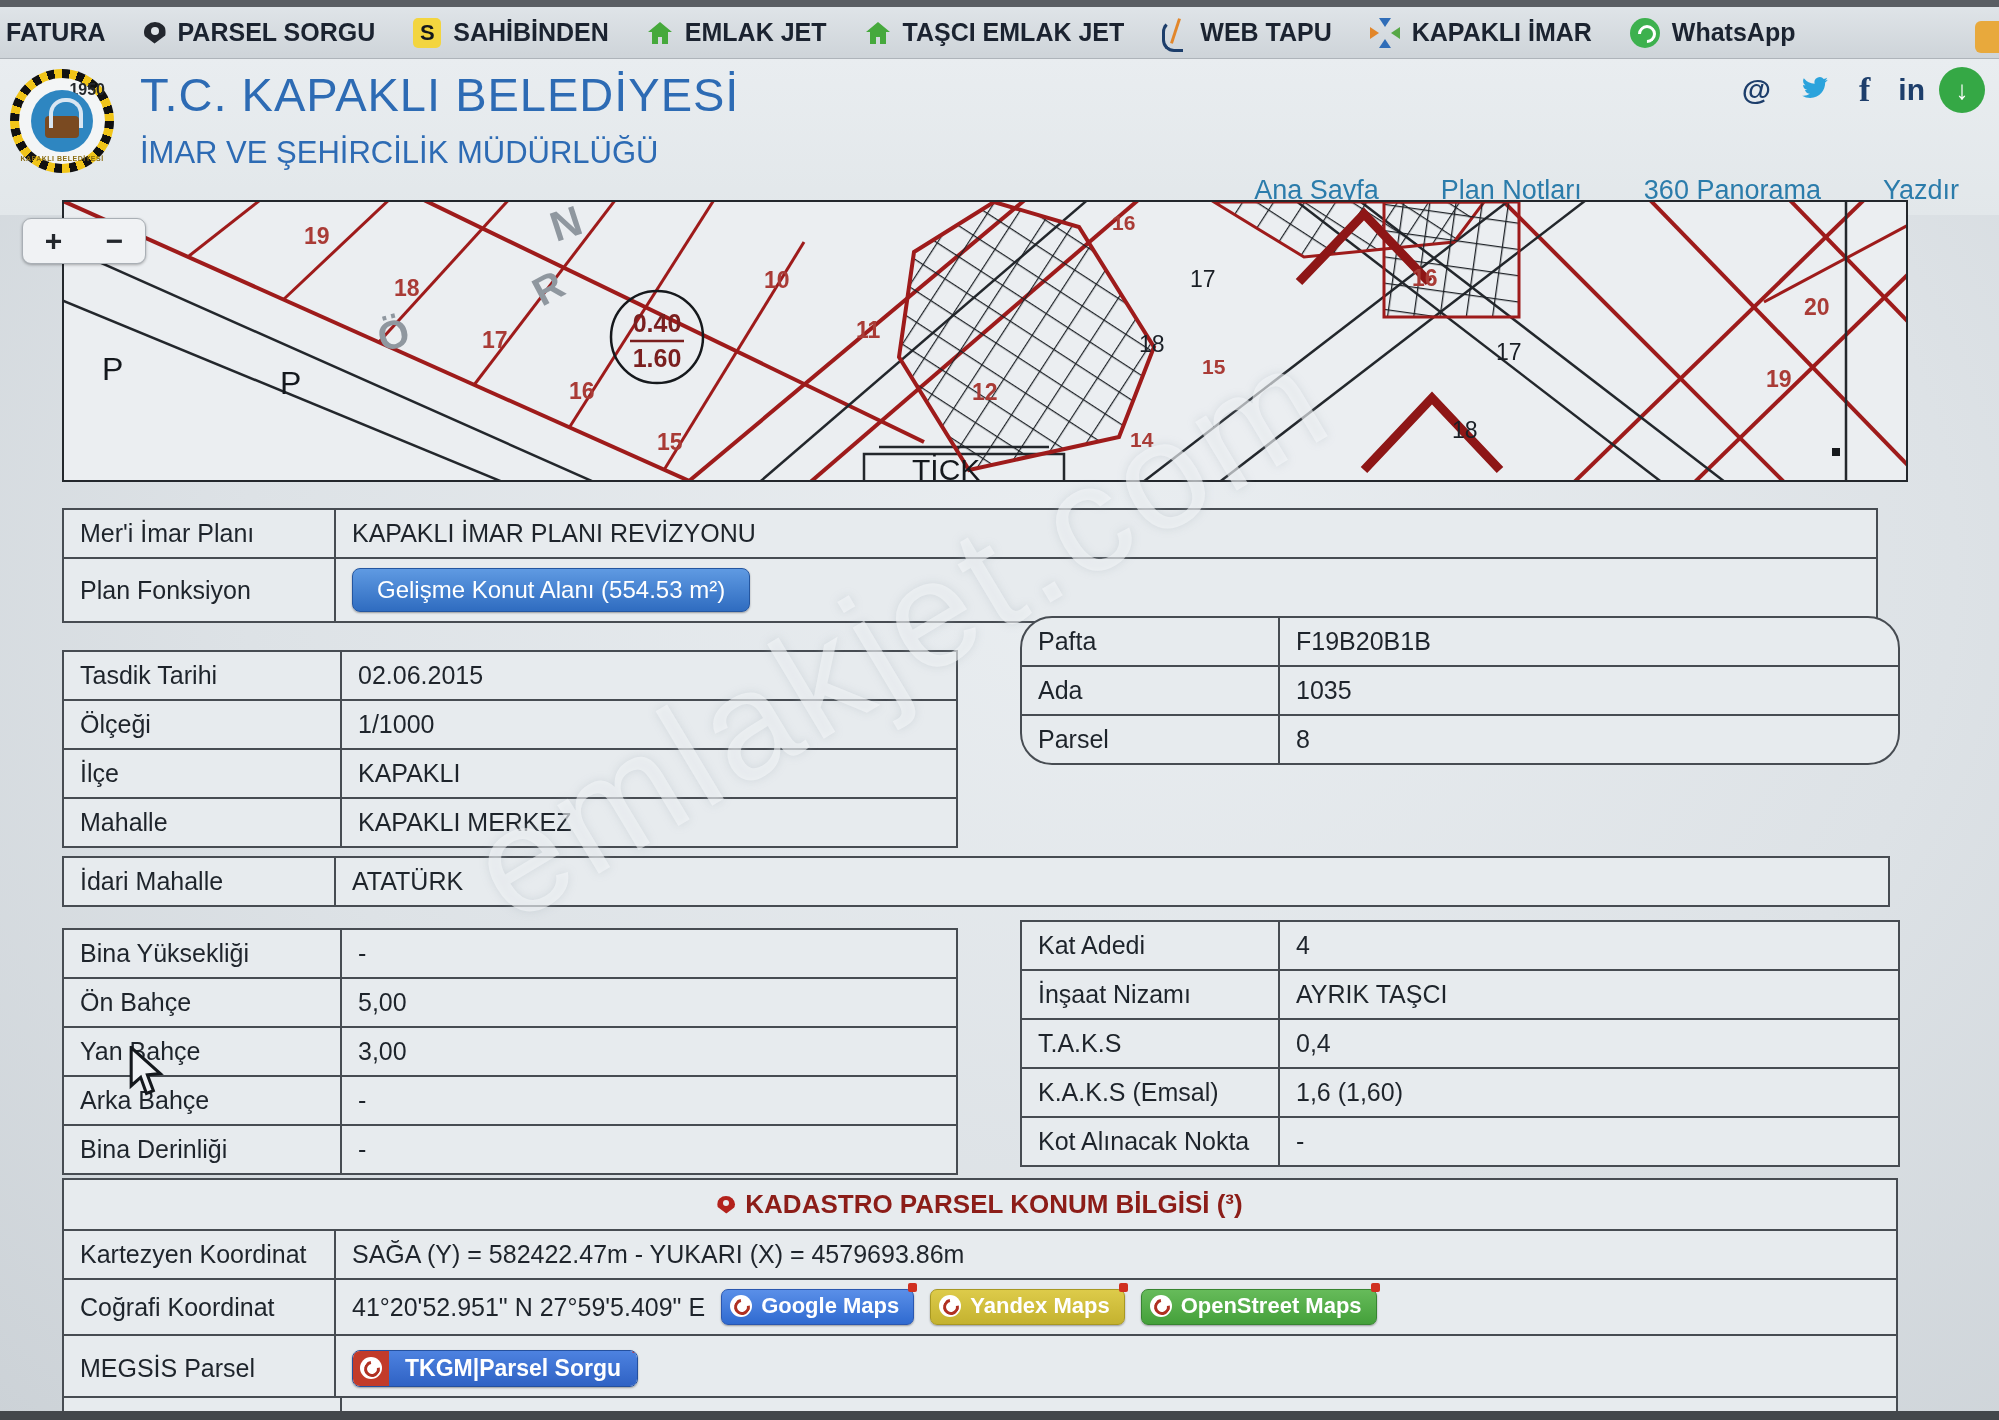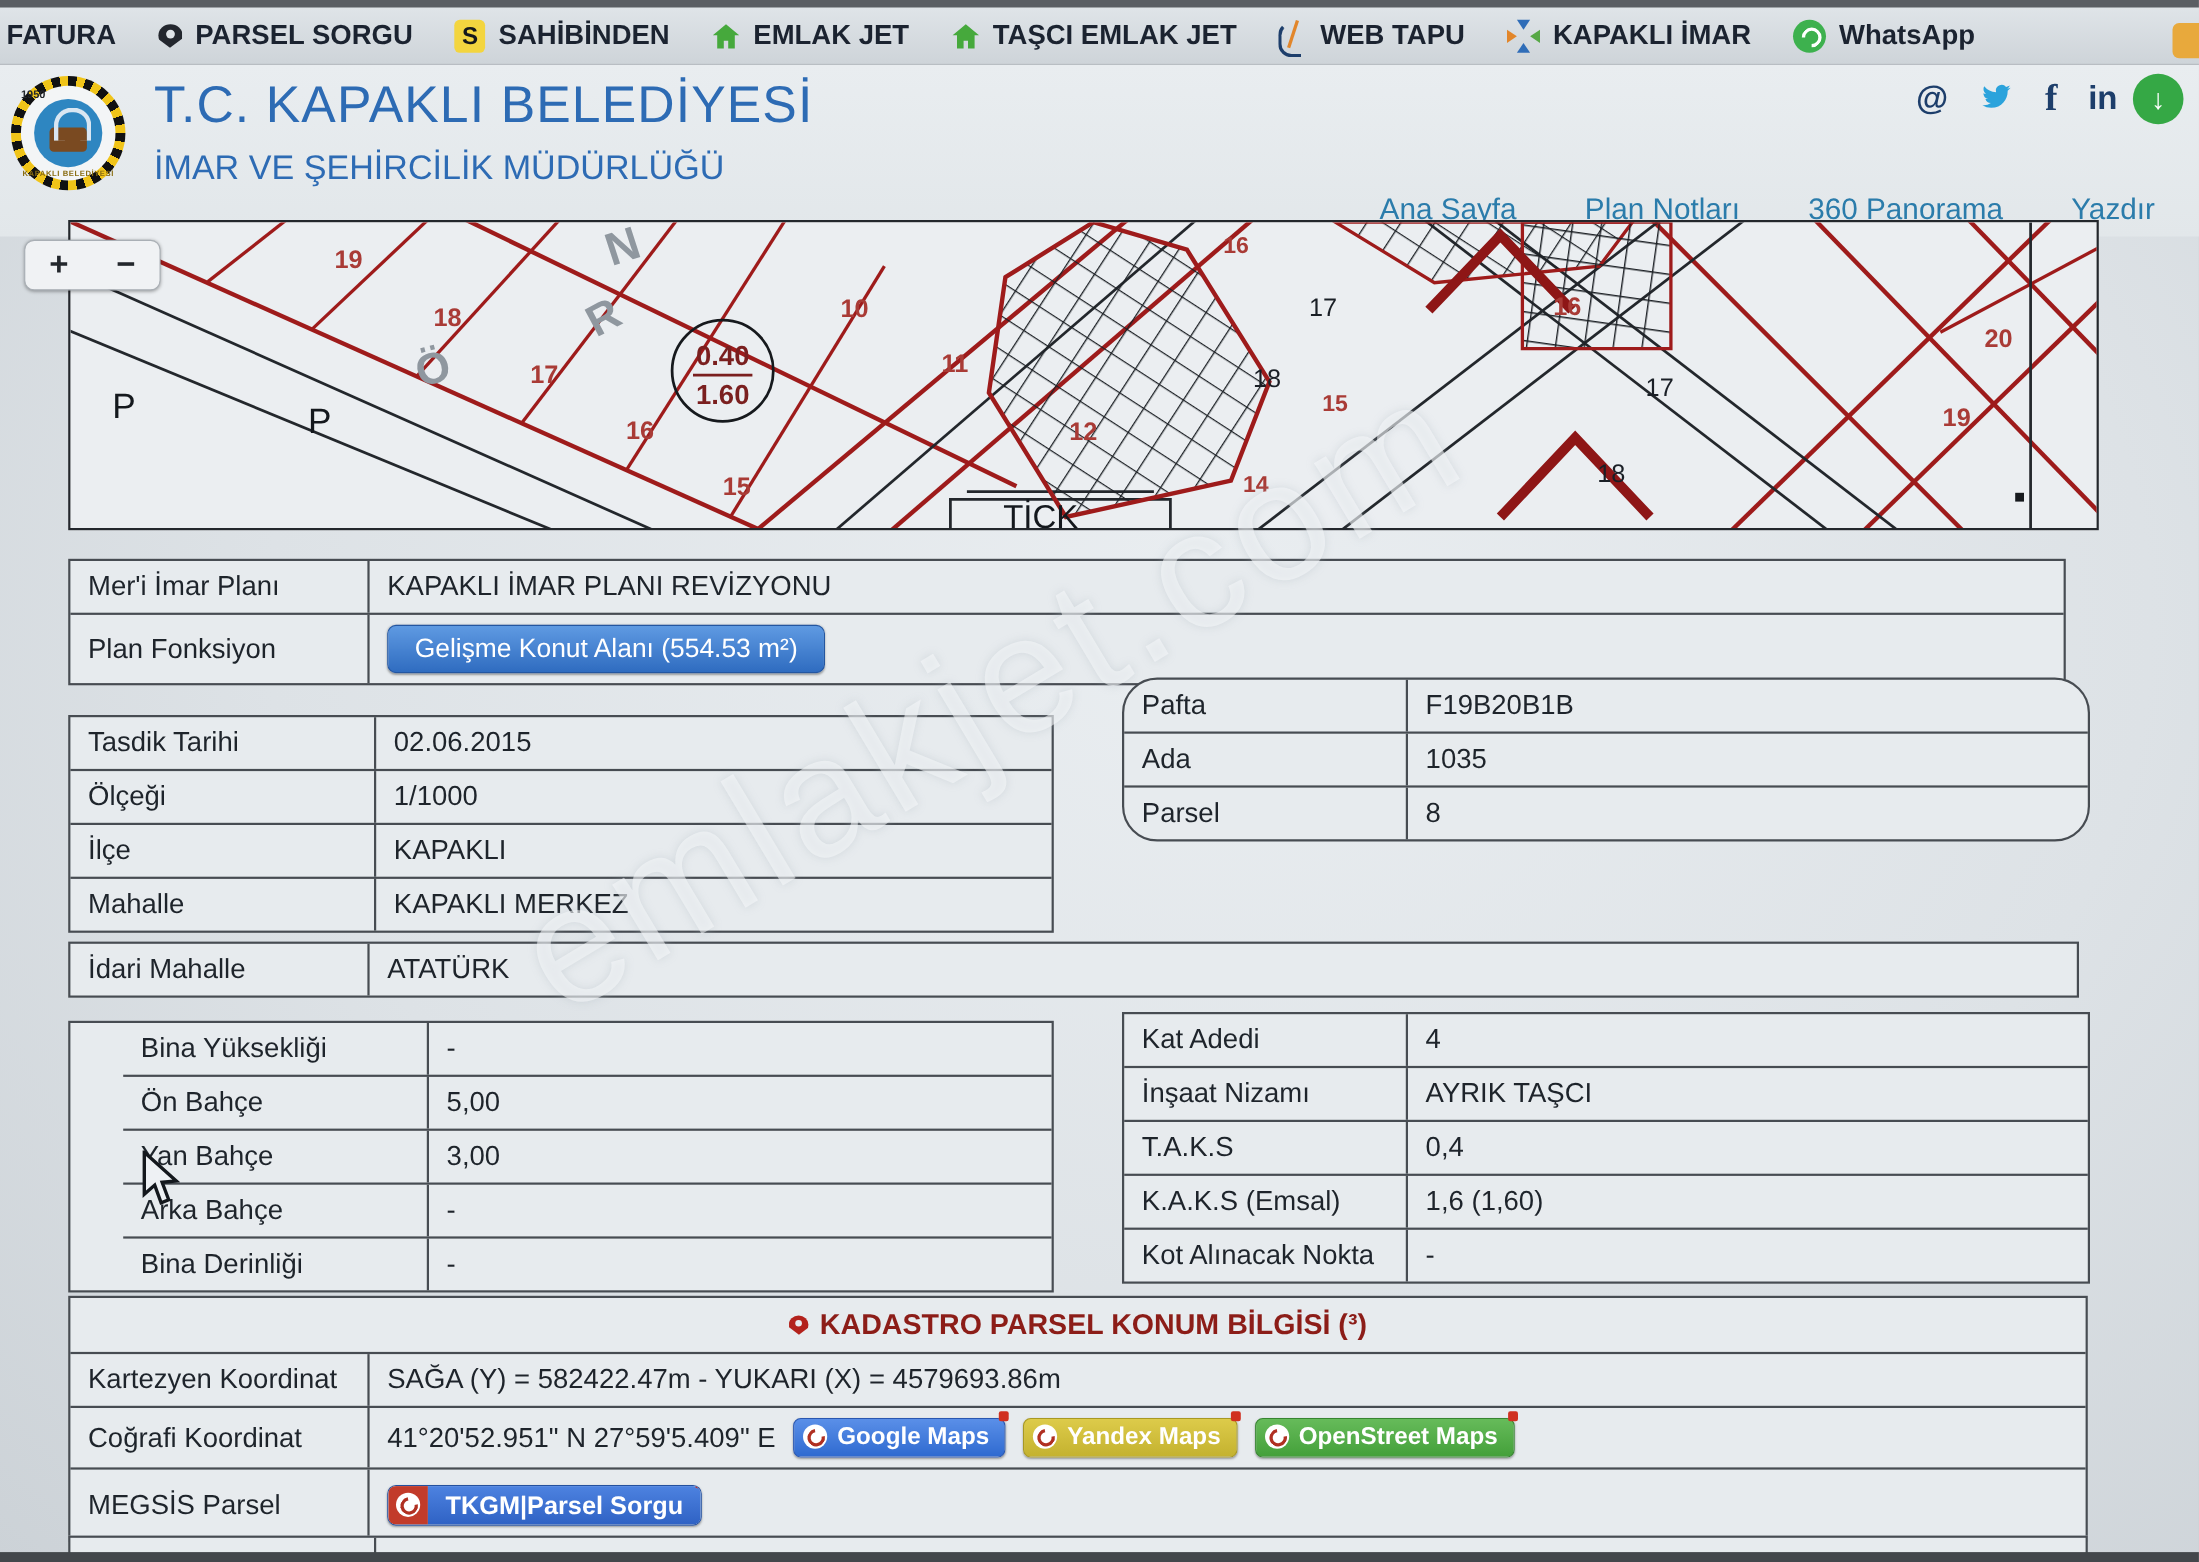--- a/index.html
+++ b/index.html
@@ -36,21 +36,21 @@
   .wa-ic::after{content:"";position:absolute;left:8px;top:7px;width:12px;height:12px;border:3px solid #fff;
                 border-radius:50%;border-left-color:transparent;transform:rotate(-45deg);}
   .bm-overflow{position:absolute;right:-10px;top:14px;width:34px;height:32px;background:#e8a93c;border-radius:6px;}
   
   .header{position:absolute;left:0;top:59px;width:100%;height:156px;background:linear-gradient(#e9edf0,#e2e7ea);}
   .logo{position:absolute;left:10px;top:10px;width:104px;height:104px;border-radius:50%;
         background:repeating-conic-gradient(#111 0 9deg,#f0c419 9deg 18deg);
         display:flex;align-items:center;justify-content:center;}
   .logo-inner{width:86px;height:86px;border-radius:50%;background:#f3f5f6;position:relative;
               display:flex;align-items:center;justify-content:center;}
-  .logo-year{position:absolute;top:3px;left:0;width:100%;text-align:left;font-size:10px;font-weight:bold;color:#23272c;}
+  .logo-year{position:absolute;top:3px;left:0;width:100%;text-align:right;font-size:16px;font-weight:bold;color:#23272c;}
   .logo-town{position:absolute;bottom:2px;left:0;width:100%;text-align:center;font-size:7px;font-weight:bold;color:#8a6d12;letter-spacing:.5px;}
   .logo-core{width:62px;height:62px;border-radius:50%;background:#2e86c1;position:relative;overflow:hidden;}
   .logo-core::before{content:"";position:absolute;left:14px;top:26px;width:34px;height:22px;background:#7a4a21;border-radius:4px;}
   .logo-core::after{content:"";position:absolute;left:18px;top:8px;width:26px;height:26px;border:4px solid #d9e6f2;
                     border-bottom:none;border-radius:16px 16px 0 0;}
   .h-title{position:absolute;left:140px;top:8px;font-size:47px;color:#2d6bb4;letter-spacing:1px;font-weight:500;}
   .h-sub{position:absolute;left:140px;top:76px;font-size:31px;color:#2d6bb4;font-weight:500;}
   .social{position:absolute;top:14px;right:74px;display:flex;align-items:center;gap:28px;}
   .soc-g{font-size:30px;font-weight:bold;color:#1d3e6b;cursor:pointer;line-height:1;}
   .dl-circle{position:absolute;top:8px;right:14px;width:46px;height:46px;border-radius:50%;background:#35a845;
@@ -320,21 +320,21 @@
     </div>
   </div>
 
   <div class="tbl lw272" style="left:62px;top:856px;width:1828px;">
     <div class="row">
       <div class="cell lab">İdari Mahalle</div>
       <div class="cell val">ATATÜRK</div>
     </div>
   </div>
 
-  <div class="tbl lw278" style="left:62px;top:928px;width:896px;padding-left:48px;">
+  <div class="tbl lw278" style="left:62px;top:928px;width:896px;">
     <div class="row">
       <div class="cell lab">Bina Yüksekliği</div>
       <div class="cell val">-</div>
     </div>
     <div class="row">
       <div class="cell lab">Ön Bahçe</div>
       <div class="cell val">5,00</div>
     </div>
     <div class="row">
       <div class="cell lab">Yan Bahçe</div>

